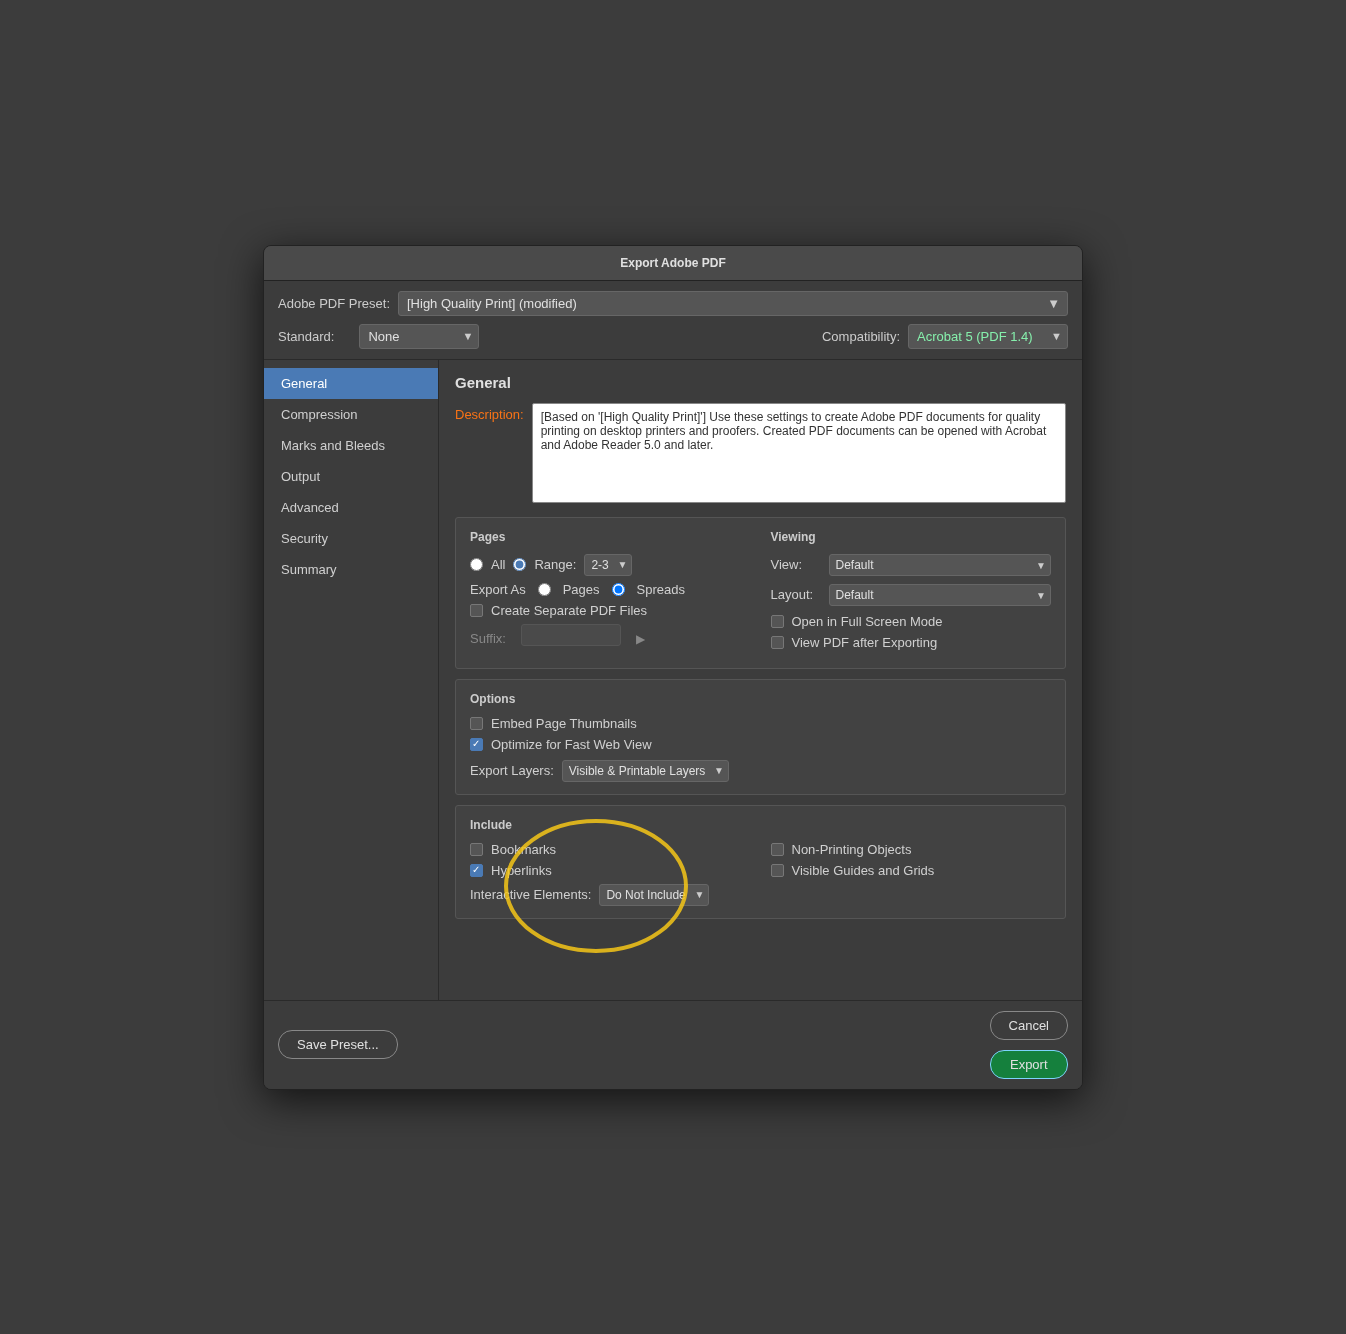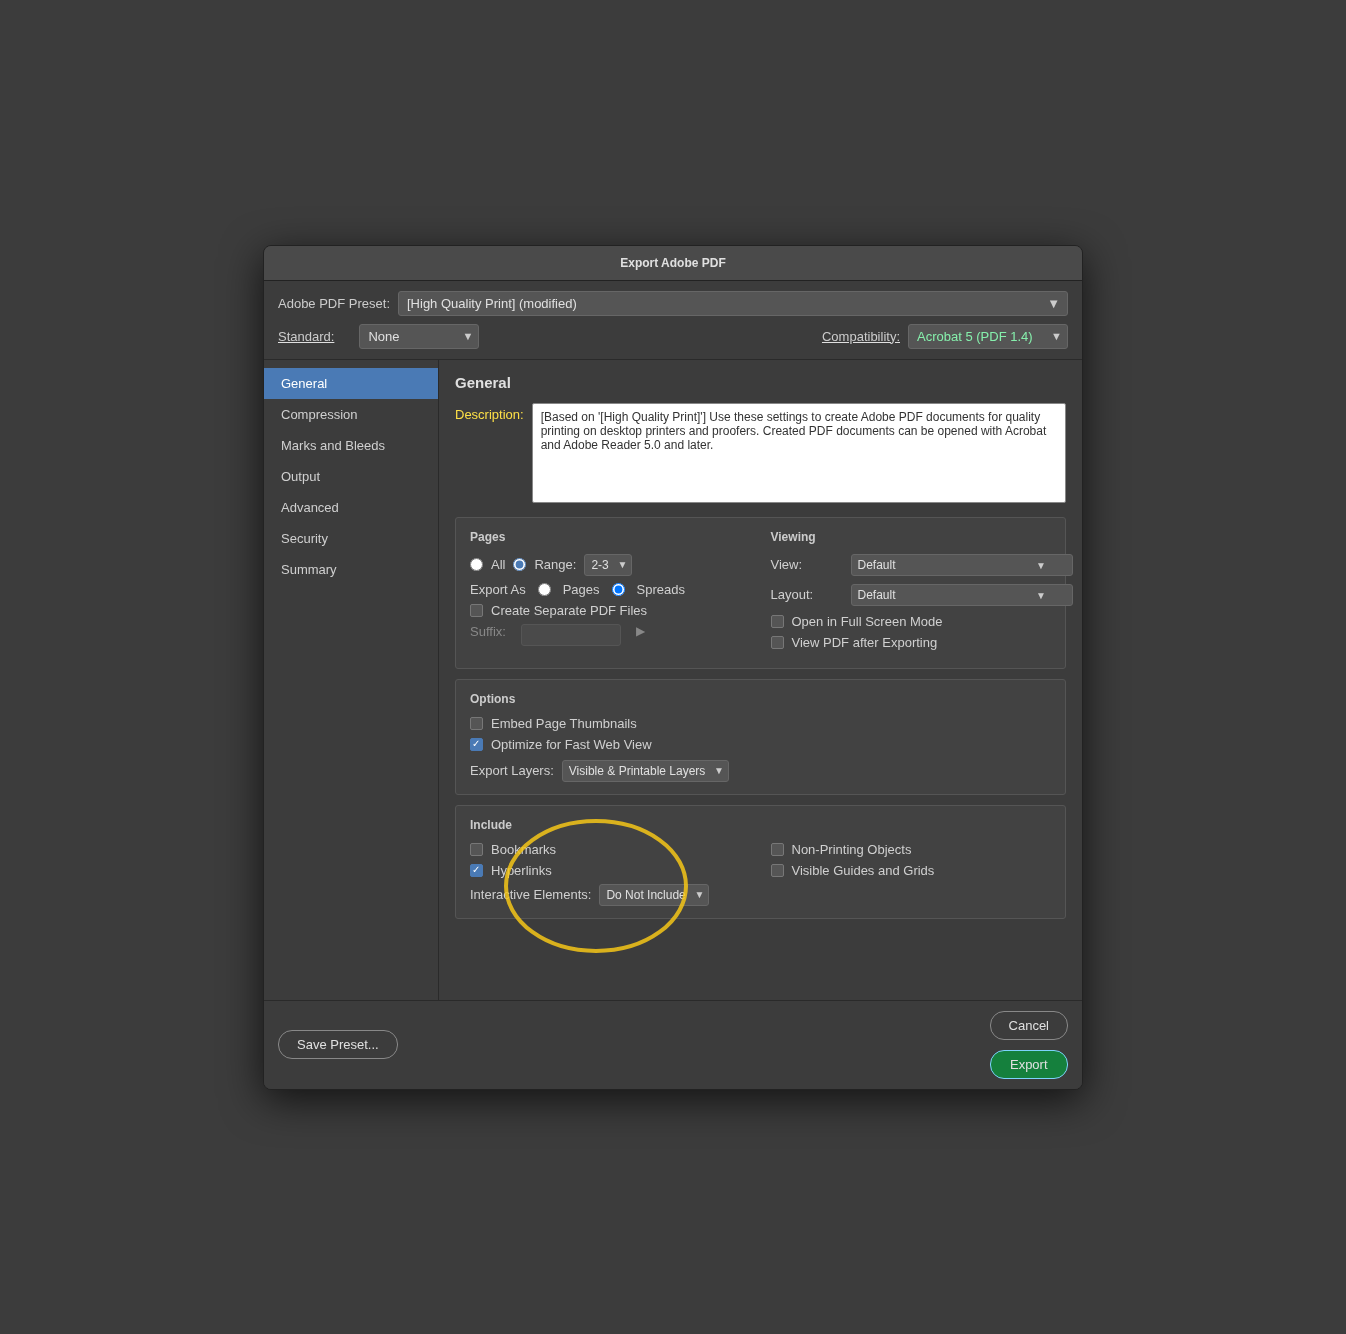--- a/index.html
+++ b/index.html
@@ -71,21 +71,20 @@
     .preset-row-wrapper .chevron {
       position: absolute;
       right: 8px;
       pointer-events: none;
       color: #ccc;
     }
     .std-compat-row {
       display: flex;
       align-items: flex-start;
       gap: 20px;
-      text-decoration: underline;
     }
     .std-group {
       display: flex;
       align-items: center;
       gap: 8px;
     }
     .std-group label {
       color: #ccc;
       white-space: nowrap;
     }
@@ -179,21 +178,21 @@
       font-weight: 600;
       color: #e0e0e0;
       margin-bottom: 12px;
     }
     .description-box {
       display: flex;
       align-items: flex-start;
       margin-bottom: 14px;
     }
     .description-box label {
-      color: #fde047;
+      color: #f97316;
       margin-right: 8px;
       margin-top: 4px;
       white-space: nowrap;
     }
     .description-textarea {
       flex: 1;
       background: #fff;
       border: 1px solid #888;
       border-radius: 2px;
       color: #333;
@@ -275,21 +274,21 @@
       margin-bottom: 6px;
     }
     .checkbox-row label {
       color: #d0d0d0;
     }
     .checkbox-row label.disabled {
       color: #777;
     }
     .suffix-row {
       display: flex;
-      align-items: flex-start;
+      align-items: flex-end;
       gap: 15px;
       margin-bottom: 6px;
     }
     .suffix-row label {
       color: #888;
     }
     .suffix-input {
       background: #4a4a4a;
       border: 1px solid #555;
       border-radius: 3px;
@@ -320,21 +319,20 @@
       width: 100%;
       background: #555;
       border: 1px solid #666;
       border-radius: 3px;
       color: #e0e0e0;
       padding: 3px 22px 3px 6px;
       font-size: 12px;
       appearance: none;
       -webkit-appearance: none;
       cursor: pointer;
-      margin-left: 22px;
     }
     .view-select .chevron {
       position: absolute;
       right: 5px;
       top: 50%;
       transform: translateY(-50%);
       pointer-events: none;
       color: #ccc;
       font-size: 10px;
     }

